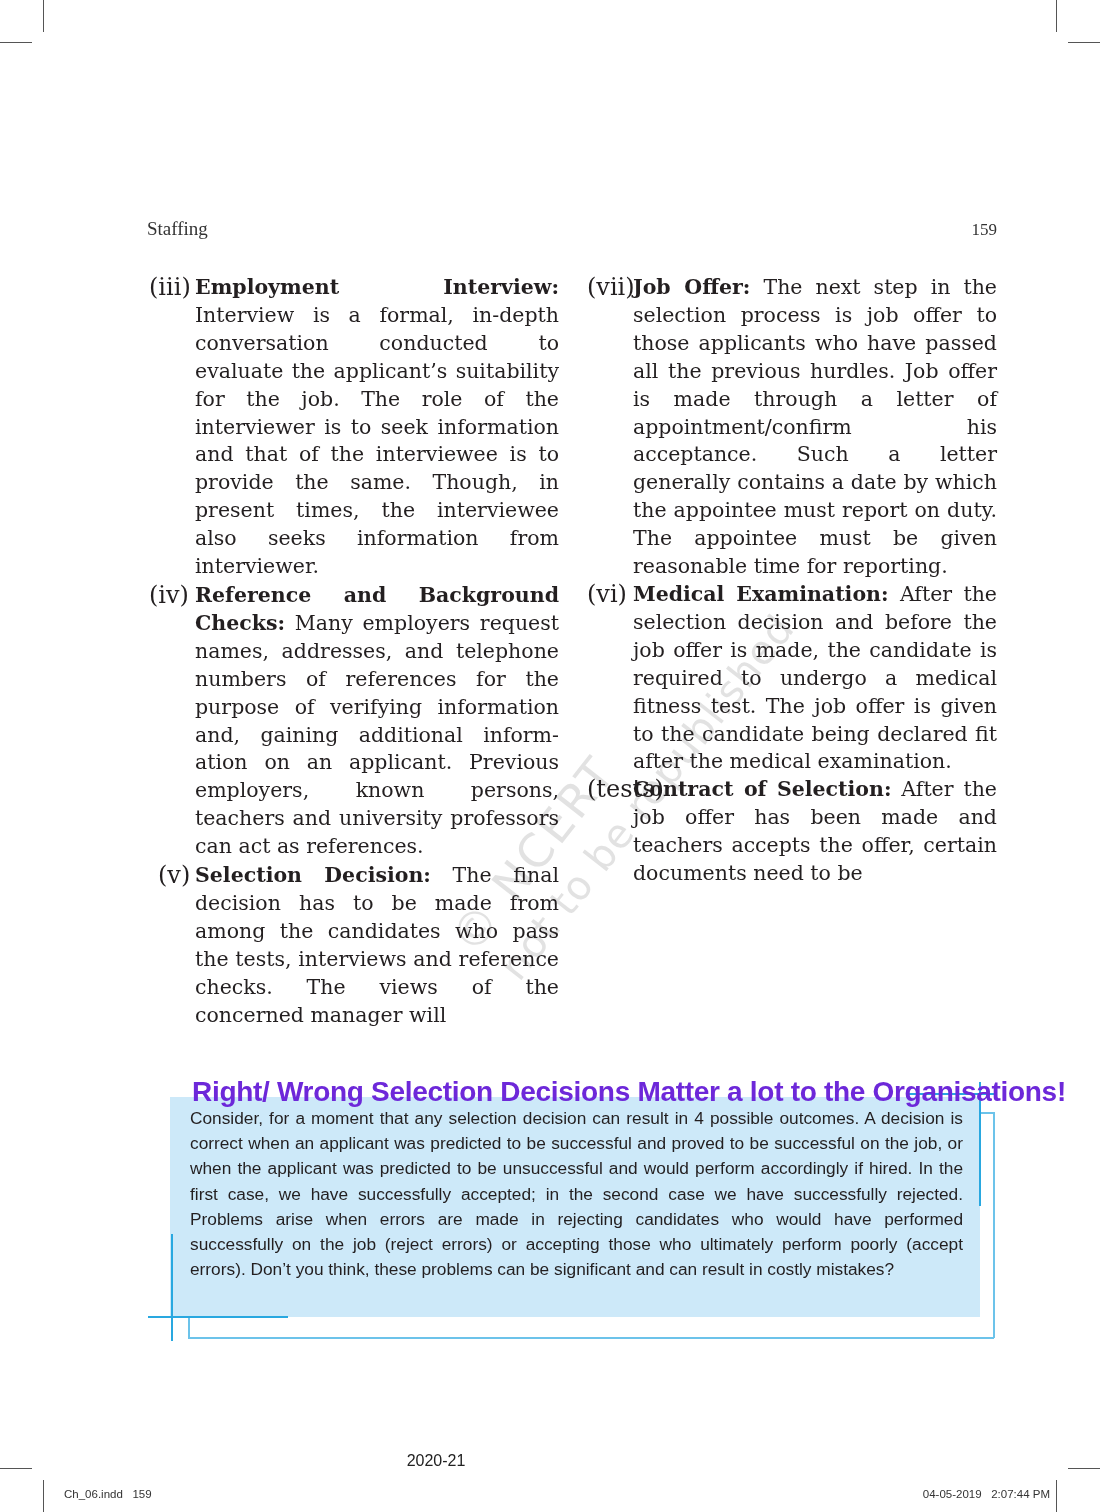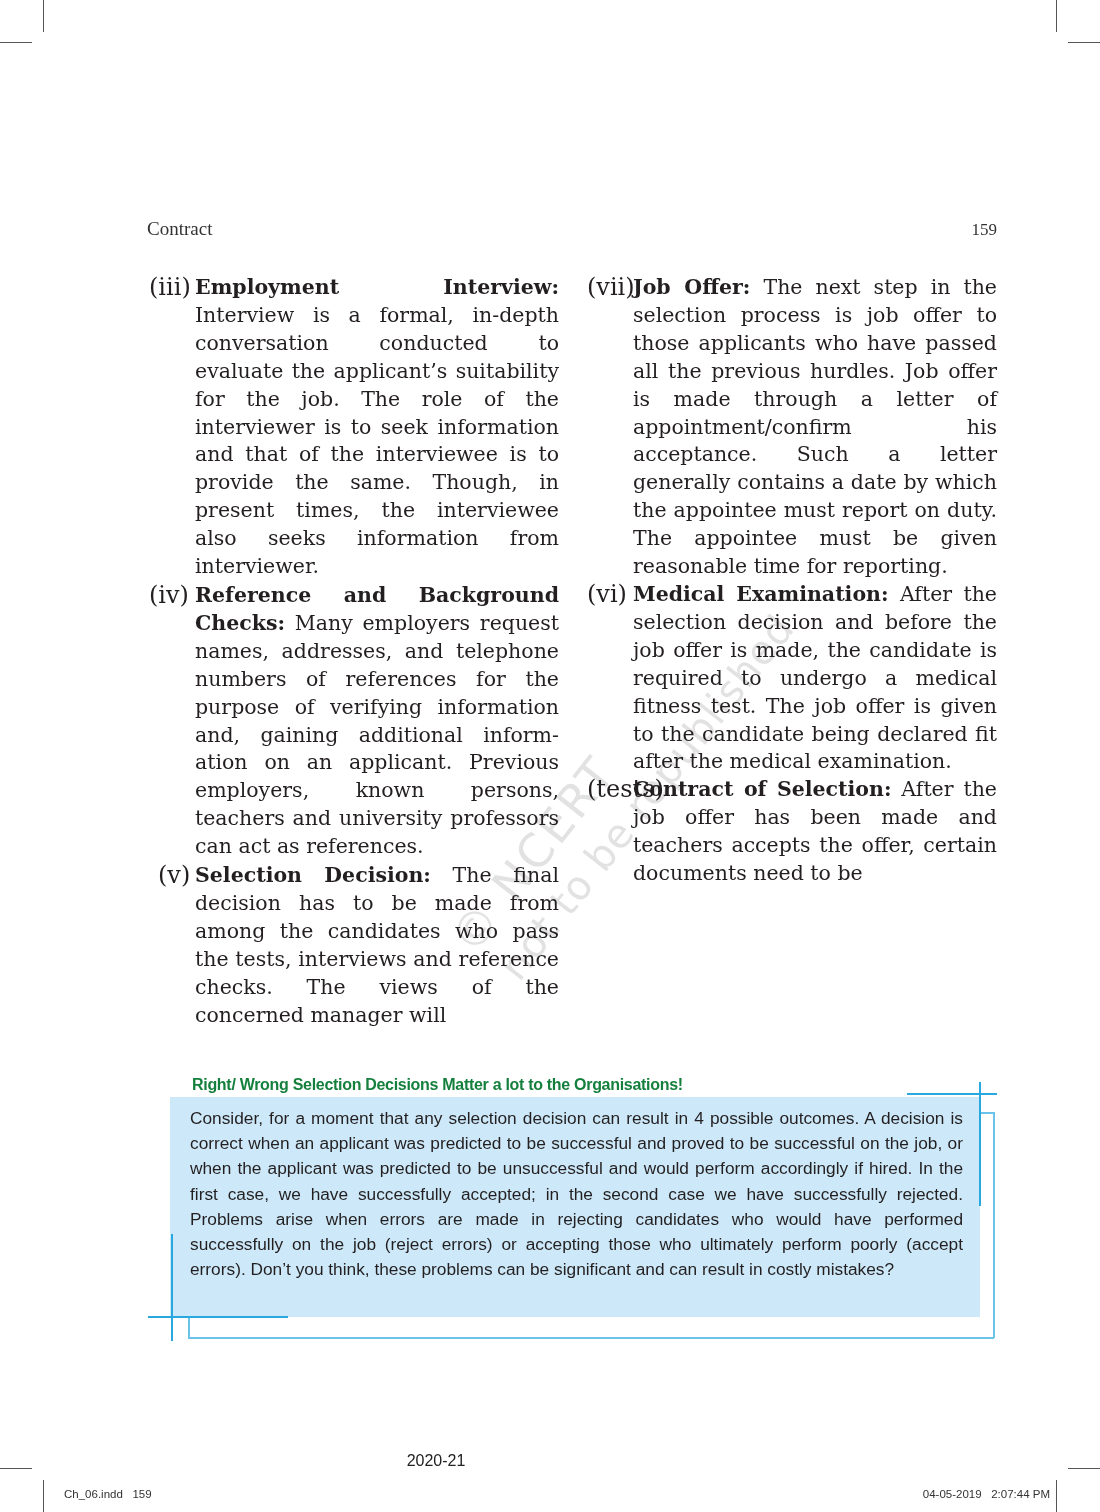--- a/index.html
+++ b/index.html
@@ -14,42 +14,42 @@
   .item + .item { margin-top: 1px; }
   .col-right .item + .item { margin-top: 0; }
   .num { position: absolute; left: -46px; width: 44px; font-size: 24px; text-align: left; }
   .num.narrow { left: -37px; }
   .item b { font-weight: bold; }
   .cont { text-align: justify; text-align-last: left; margin: 0; }
   .watermark { position: absolute; left: 390px; top: 640px; width: 360px; height: 330px; pointer-events: none; }
   .wm1, .wm2 { position: absolute; font-family: "DejaVu Sans", sans-serif; color: rgba(150,150,150,0.28); transform: rotate(-52deg); transform-origin: left top; white-space: nowrap; }
   .wm1 { left: 50px; top: 290px; font-size: 46px; letter-spacing: 3px; }
   .wm2 { left: 100px; top: 320px; font-size: 40px; letter-spacing: 1px; }
-  .box-title { position: absolute; left: 192px; top: 1076px; font-family: "Liberation Sans", sans-serif; font-weight: bold; font-size: 16px; color: #15803d; letter-spacing: -0.3px; }
+  .box-title { position: absolute; left: 192px; top: 1076px; font-family: "Liberation Sans", sans-serif; font-weight: bold; font-size: 28px; color: #6d28d9; letter-spacing: -0.3px; }
   .box-fill { position: absolute; left: 170px; top: 1097px; width: 810px; height: 220px; background: #cde9f9; }
   .box-text { position: absolute; left: 190px; top: 1106px; width: 773px; font-family: "Liberation Sans", sans-serif; font-size: 17.3px; line-height: 25.2px; text-align: justify; text-align-last: left; color: #231f20; }
   .bl { position: absolute; background: #29a8e0; }
   .bl-thin { position: absolute; background: #6cc3ea; }
   .footer-year { position: absolute; left: 0; width: 872px; top: 1452px; text-align: center; font-family: "Liberation Sans", sans-serif; font-size: 16px; color: #222; }
   .slug-left { position: absolute; left: 64px; top: 1488px; font-family: "Liberation Sans", sans-serif; font-size: 11.5px; color: #333; }
   .slug-right { position: absolute; right: 50px; top: 1488px; font-family: "Liberation Sans", sans-serif; font-size: 11.5px; color: #333; }
 </style>
 </head>
 <body>
 
 <div class="crop" style="left:43px;top:0;width:1px;height:32px;"></div>
 <div class="crop" style="left:0;top:42px;width:32px;height:1px;"></div>
 <div class="crop" style="left:1056px;top:0;width:1px;height:32px;"></div>
 <div class="crop" style="left:1068px;top:42px;width:32px;height:1px;"></div>
 <div class="crop" style="left:0;top:1468px;width:32px;height:1px;"></div>
 <div class="crop" style="left:43px;top:1480px;width:1px;height:32px;"></div>
 <div class="crop" style="left:1068px;top:1468px;width:32px;height:1px;"></div>
 <div class="crop" style="left:1056px;top:1480px;width:1px;height:32px;"></div>
 
-<div class="header-left">Contract</div>
+<div class="header-left">Staffing</div>
 <div class="header-right">159</div>
 
 <div class="watermark">
   <div class="wm1">© NCERT</div>
   <div class="wm2">not to be republished</div>
 </div>
 
 <div class="col col-left">
   <p class="item">
     <span class="num">(iii)</span>

